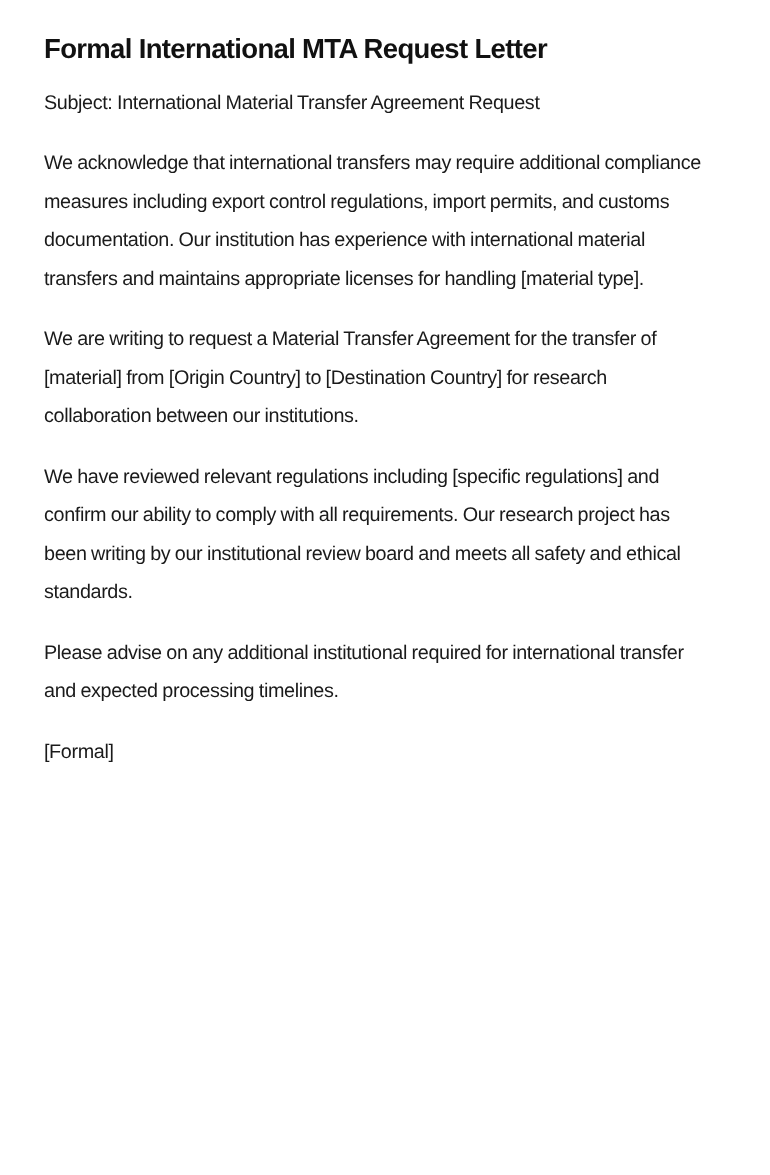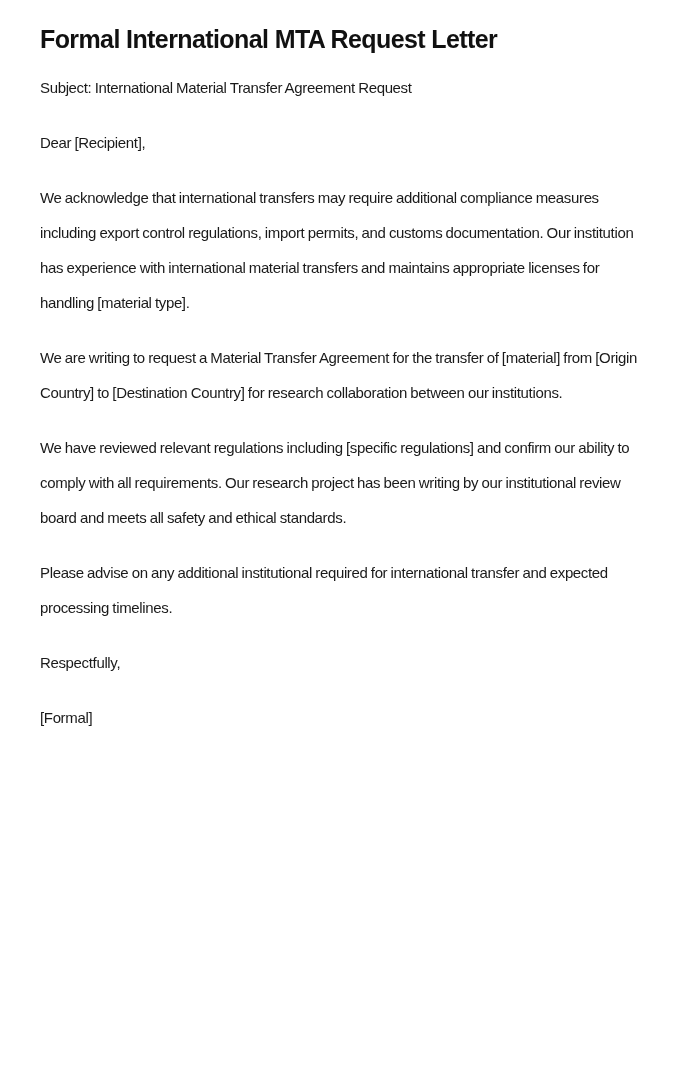--- a/index.html
+++ b/index.html
@@ -8,45 +8,43 @@
     background: #ffffff;
   }
   body {
     width: 700px;
     height: 1068px;
     overflow: hidden;
     font-family: "Liberation Sans", sans-serif;
     color: #1a1a1a;
   }
   .page {
-    padding: 20px 40px 0 40px;
+    padding: 26px 40px 0 40px;
     width: 610px;
   }
   h1 {
     font-size: 25px;
     font-weight: bold;
     margin: 0 0 12px 0;
     line-height: 38px;
     letter-spacing: -0.6px;
     color: #111111;
   }
   p {
-    font-size: 15px;
+    font-size: 18px;
     line-height: 35px;
     margin: 0 0 20px 0;
     letter-spacing: -0.35px;
     word-spacing: -0.5px;
   }
 </style>
 </head>
 <body>
 
 <div class="page">
   <h1>Formal International MTA Request Letter</h1>
   <p>Subject: International Material Transfer Agreement Request</p>
-  <p>Dear [Recipient],</p>
   <p>We acknowledge that international transfers may require additional compliance measures including export control regulations, import permits, and customs documentation. Our institution has experience with international material transfers and maintains appropriate licenses for handling [material type].</p>
   <p>We are writing to request a Material Transfer Agreement for the transfer of [material] from [Origin Country] to [Destination Country] for research collaboration between our institutions.</p>
   <p>We have reviewed relevant regulations including [specific regulations] and confirm our ability to comply with all requirements. Our research project has been writing by our institutional review board and meets all safety and ethical standards.</p>
   <p>Please advise on any additional institutional required for international transfer and expected processing timelines.</p>
-  <p>Respectfully,</p>
   <p>[Formal]</p>
 </div>
 
 </body></html>

